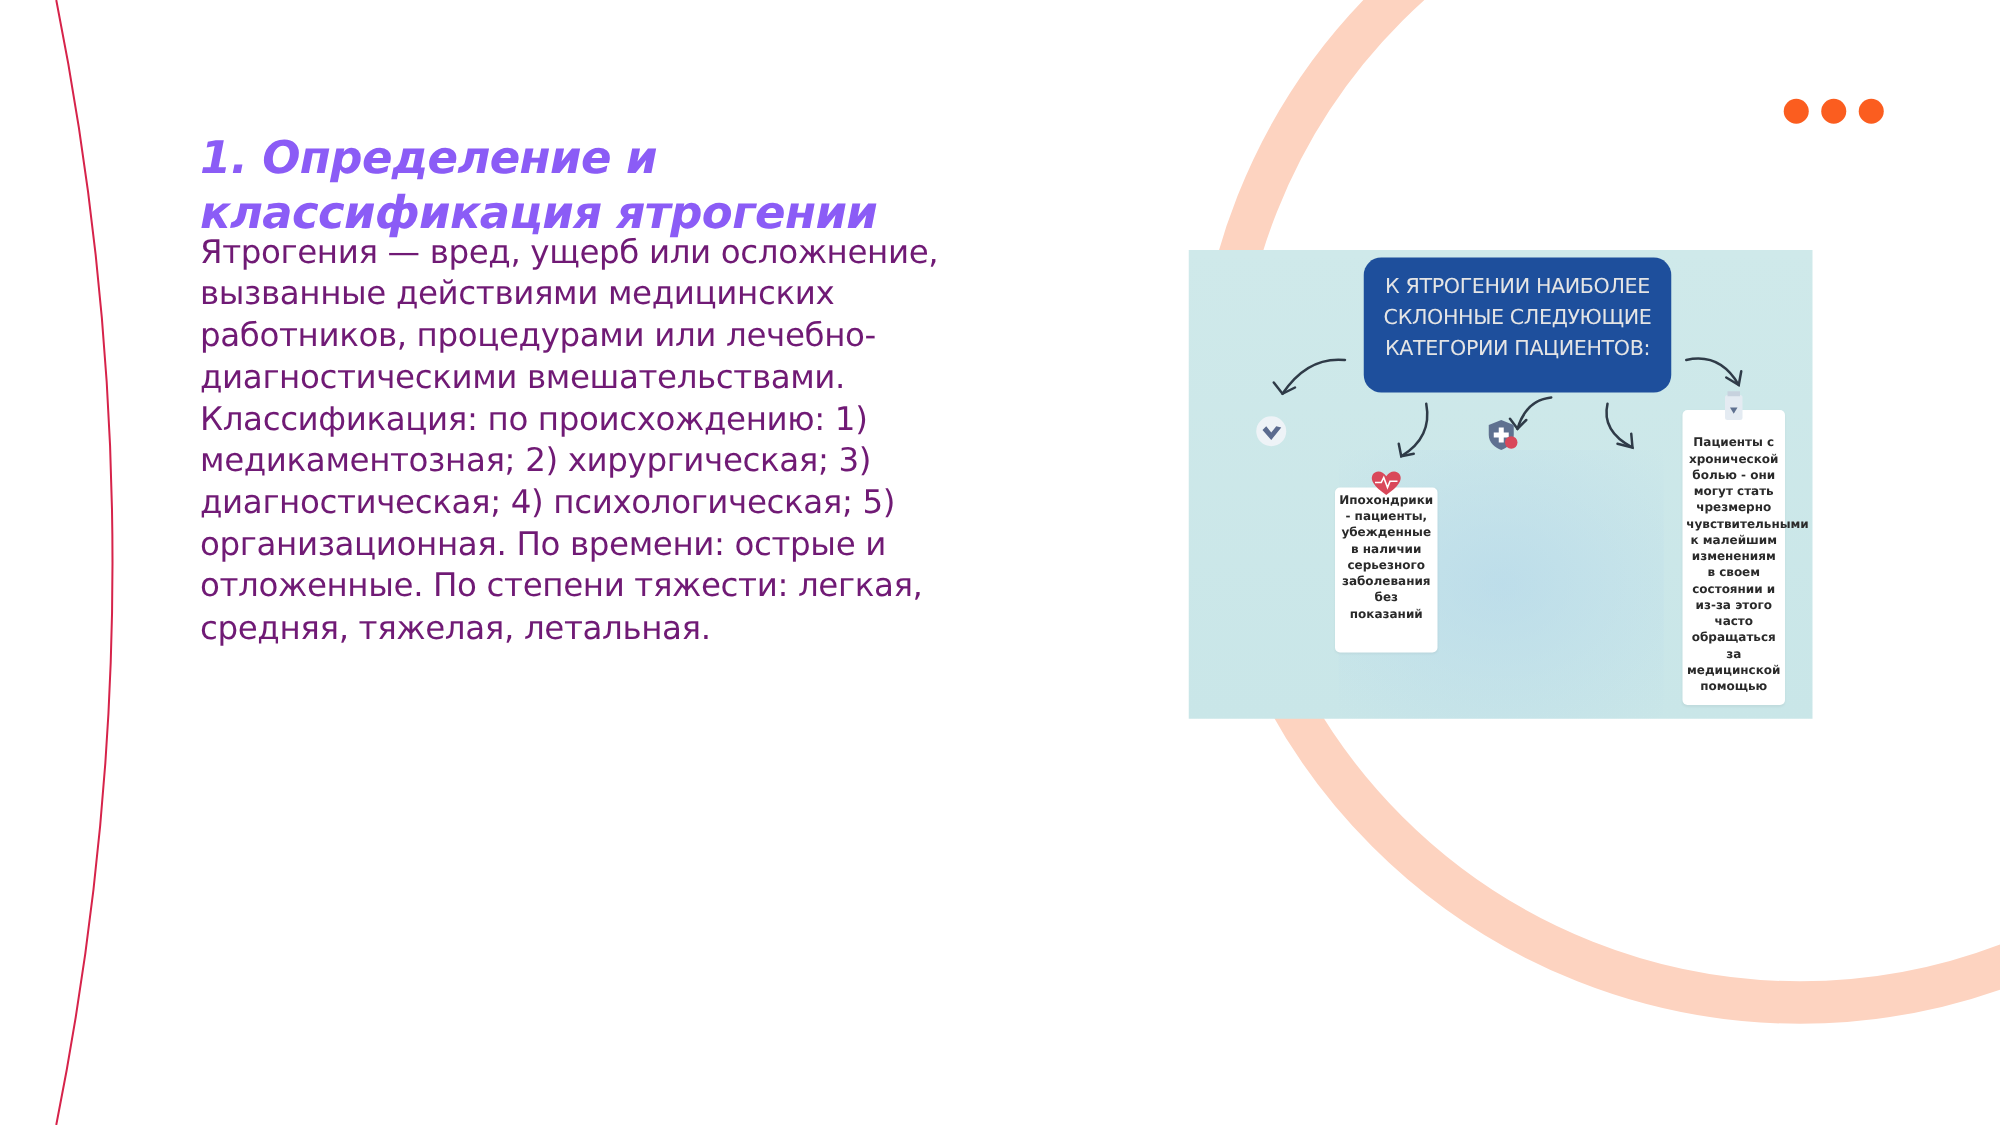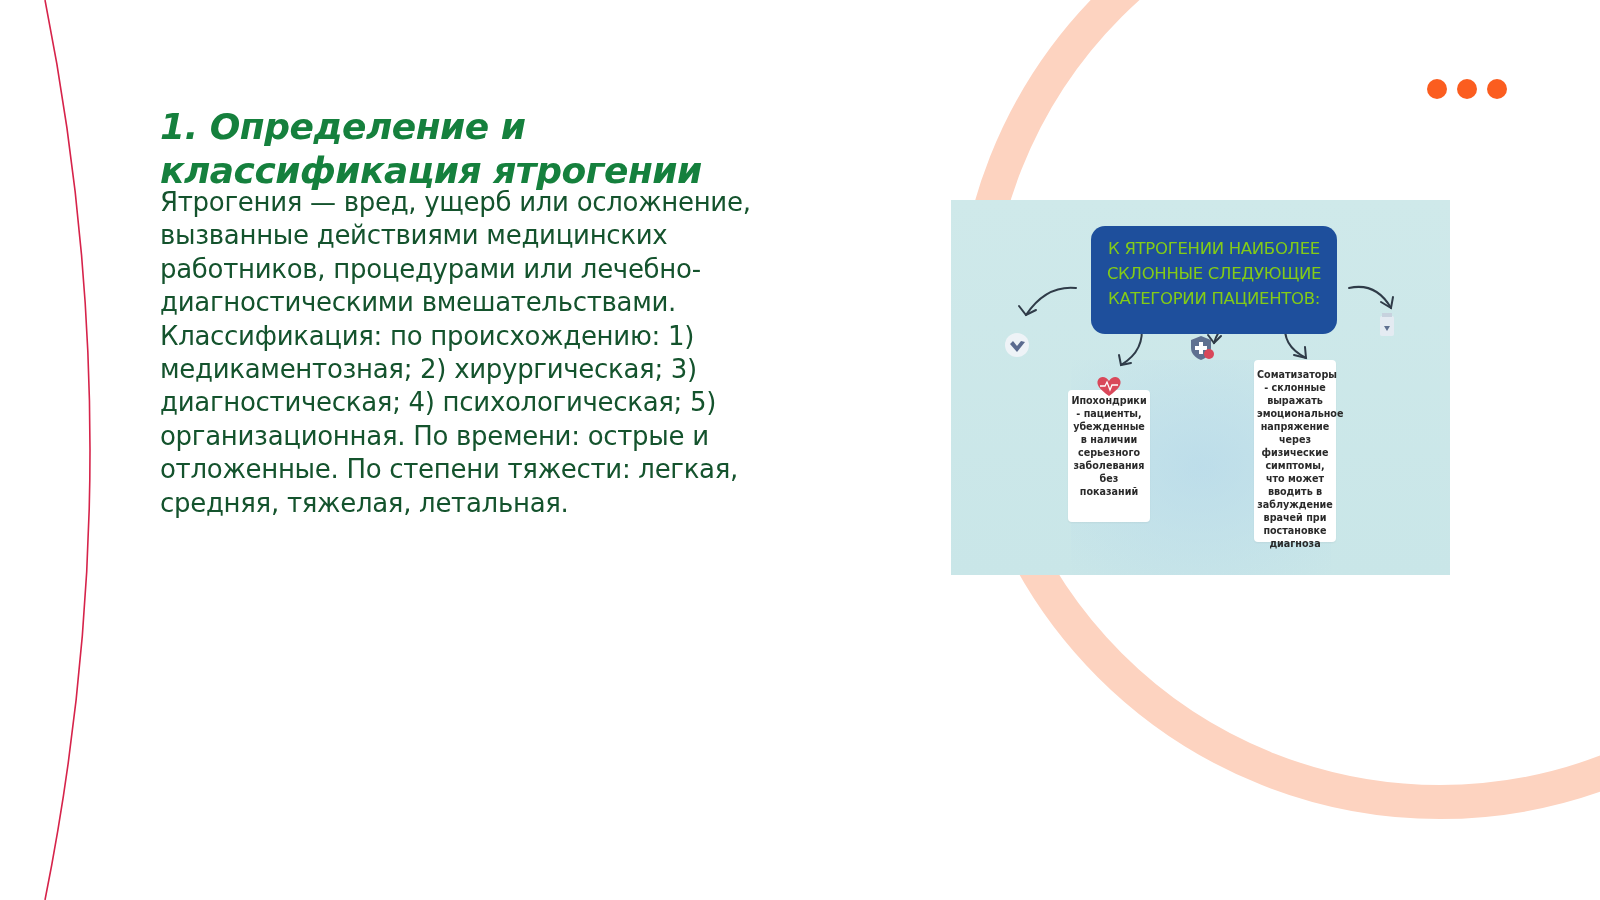--- a/index.html
+++ b/index.html
@@ -7,40 +7,40 @@
     width:1600px; height:900px; position:relative; overflow:hidden;
     background:#ffffff;
     font-family:"DejaVu Sans","Liberation Sans",sans-serif;
   }
   .deco { position:absolute; left:0; top:0; pointer-events:none; }
   .dots { position:absolute; left:1427px; top:79px; display:flex; gap:10px; }
   .dot { width:20px; height:20px; border-radius:50%; }
   .title {
     position:absolute; left:160px; top:105px; width:660px;
     font-size:36px; line-height:44px; font-weight:bold; font-style:italic;
-    color:#15803d; margin:0; letter-spacing:-0.5px;
+    color:#8b5cf6; margin:0; letter-spacing:-0.5px;
   }
   .body-text {
     position:absolute; left:160px; top:186px; width:620px;
-    font-size:26px; line-height:33.4px; color:#14532d; margin:0;
+    font-size:26px; line-height:33.4px; color:#701a75; margin:0;
     letter-spacing:-0.3px;
   }
   .infographic {
     position:absolute; left:951px; top:200px; width:499px; height:375px;
     background:linear-gradient(180deg,#cfe9ea 0%,#c9e6e8 100%);
     overflow:hidden;
   }
   .ig-glow {
     position:absolute; left:120px; top:160px; width:260px; height:215px;
     background:radial-gradient(ellipse at center, rgba(180,215,235,0.6), rgba(200,230,235,0));
   }
   .ig-header {
-    position:absolute; left:140px; top:26px; width:246px; height:108px;
+    position:absolute; left:140px; top:6px; width:246px; height:108px;
     background:#1e4f9c; border-radius:14px;
-    color:#84cc16; font-size:16.5px; line-height:25px; text-align:center;
+    color:#e5e5e5; font-size:16.5px; line-height:25px; text-align:center;
     padding-top:10px; box-sizing:border-box; letter-spacing:-0.3px;
   }
   .ig-card {
     position:absolute; background:#ffffff; border-radius:4px;
     color:#2a2a2a; font-size:9.6px; line-height:13px; text-align:center;
     font-weight:bold; box-sizing:border-box; padding:0 3px;
     box-shadow:0 1px 2px rgba(0,0,0,0.05);
   }
   .ig-card .lbl { display:block; }
   .ig-icon { position:absolute; }
@@ -95,22 +95,22 @@
     <path d="M14,22 C4,15 1,10 3,6 C5,2 11,2 14,7 C17,2 23,2 25,6 C27,10 24,15 14,22 Z" fill="#d9485a"></path>
     <path d="M5,12 L10,12 L12,8 L15,16 L17,11 L23,11" fill="none" stroke="#ffffff" stroke-width="1.3"></path>
   </svg>
 
   <svg class="ig-icon" style="left:236px;top:134px" width="28" height="28" viewBox="0 0 28 28">
     <path d="M4,6 L14,2 L24,6 L24,14 C24,20 19,24 14,26 C9,24 4,20 4,14 Z" fill="#5f7190"></path>
     <path d="M12,8 h4 v4 h4 v4 h-4 v4 h-4 v-4 h-4 v-4 h4 Z" fill="#ffffff"></path>
     <circle cx="22" cy="20" r="5" fill="#d9485a"></circle>
   </svg>
 
-  <div class="ig-card" style="left:303px;top:160px;width:82px;height:182px;padding-top:8px;">
-    <span class="lbl">Соматизаторы - склонные выражать эмоциональное напряжение через физические симптомы, что может вводить в заблуждение врачей при постановке диагноза</span>
+
+  <div class="ig-card" style="left:395px;top:128px;width:82px;height:236px;padding-top:20px;">
+    <span class="lbl">Пациенты с хронической болью - они могут стать чрезмерно чувствительными к малейшим изменениям в своем состоянии и из-за этого часто обращаться за медицинской помощью</span>
   </div>
-
   <svg class="ig-icon" style="left:426px;top:112px" width="20" height="26" viewBox="0 0 20 26">
     <rect x="3" y="4" width="14" height="20" rx="2" fill="#e4ebf2"></rect>
     <rect x="5" y="1" width="10" height="4" fill="#c7d2de"></rect>
     <path d="M7,14 L10,19 L13,14 Z" fill="#5f7190"></path>
   </svg>
 </div>
 
 </body></html>

